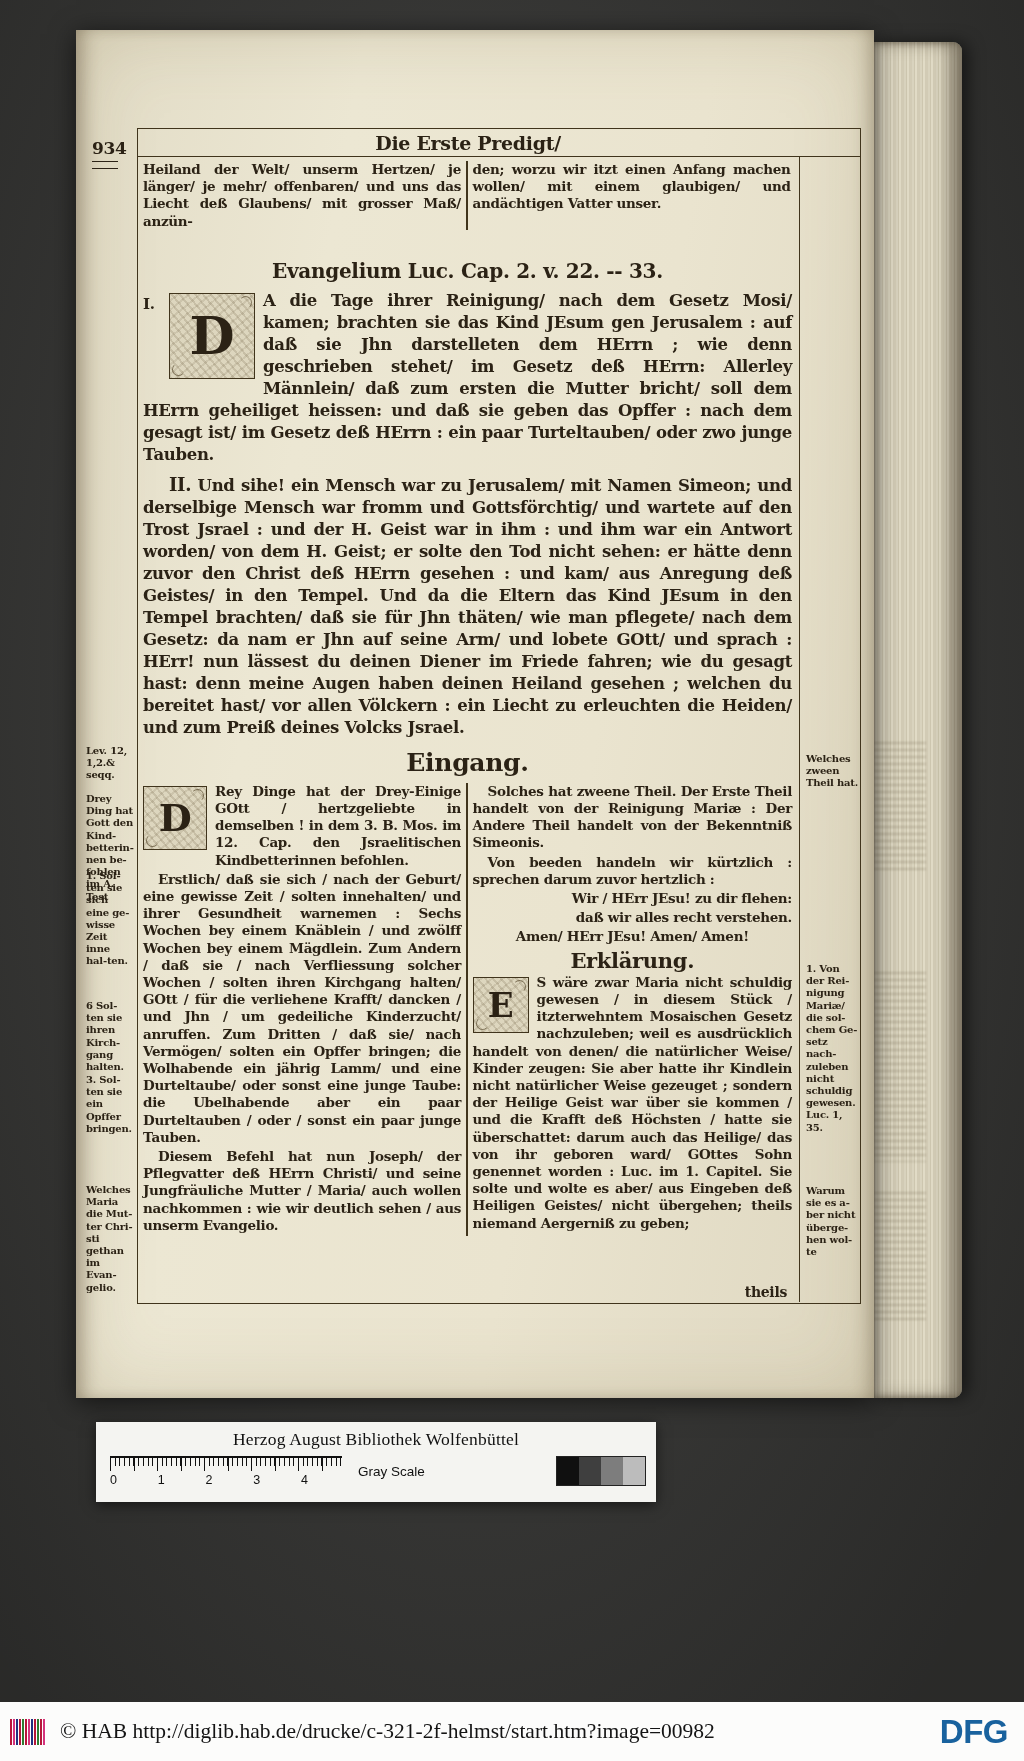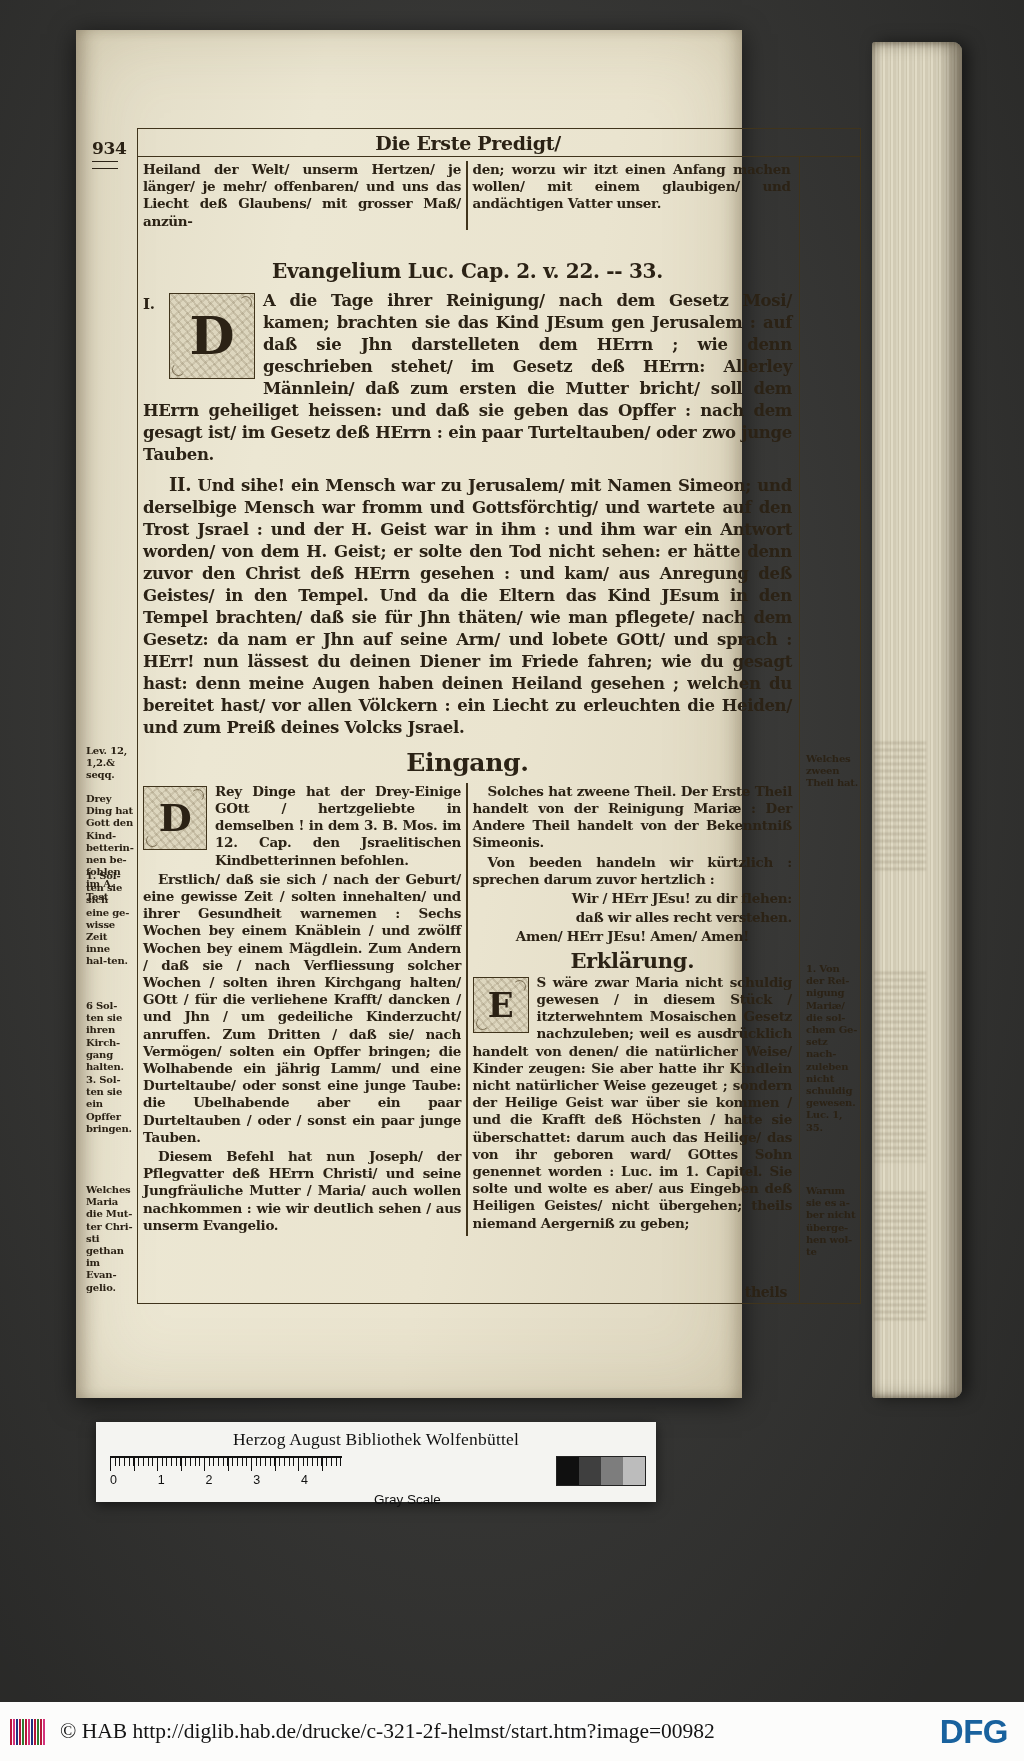--- a/index.html
+++ b/index.html
@@ -18,21 +18,21 @@
     box-shadow:inset -12px 0 16px rgba(40,30,15,.5), inset 3px 0 6px rgba(40,30,15,.4), 6px 0 16px rgba(0,0,0,.5);
   }
   .fe-smudge{
     position:absolute;left:2px;width:52px;
     background:repeating-linear-gradient(180deg, rgba(80,66,42,.30) 0 2px, rgba(0,0,0,0) 2px 7px);
     filter:blur(1.2px);opacity:.7;
   }
 
   
   .page{
-    position:absolute;left:76px;top:30px;width:666px;height:1368px;
+    position:absolute;left:76px;top:30px;width:798px;height:1368px;
     background:linear-gradient(100deg,#e2dcc6,#ece7d3 28%,#eae4cf 62%,#ded7c0);
     box-shadow:0 4px 24px rgba(0,0,0,.6),
       inset 0 0 80px rgba(125,105,60,.22),
       inset 14px 0 18px -8px rgba(60,45,25,.38),
       inset -12px 0 18px -8px rgba(60,45,25,.33);
     color:#2b2215;
   }
   .ink{color:#2b2215;font-weight:bold;letter-spacing:-0.3px;}
 
   .pageno{position:absolute;left:16px;top:108px;font-size:17px;font-weight:bold;}
@@ -99,21 +99,21 @@
     font-family:"Liberation Serif", serif;color:#111;}
   .calib-title{text-align:center;font-weight:normal;font-size:17.5px;padding-top:7px;letter-spacing:.2px;}
   .calib-row{position:relative;height:42px;margin-top:4px;}
   .ruler{position:absolute;left:14px;top:2px;width:232px;}
   .ruler-ticks{height:13px;border-top:2px solid #111;
     background:
       repeating-linear-gradient(90deg,#111 0 1px, transparent 1px 4.7px) top left / 100% 8px no-repeat,
       repeating-linear-gradient(90deg,#111 0 1.4px, transparent 1.4px 23.5px) top left / 100% 13px no-repeat;}
   .ruler-numbers{display:flex;width:198px;justify-content:space-between;
     font-family:"Liberation Sans",sans-serif;font-size:12.5px;margin-top:2px;}
-  .gs-label{position:absolute;left:278px;top:10px;font-family:"Liberation Sans",sans-serif;font-size:13.5px;margin-top:28px;}
+  .gs-label{position:absolute;left:262px;top:10px;font-family:"Liberation Sans",sans-serif;font-size:13.5px;}
   .patches{position:absolute;right:10px;top:2px;display:flex;border:1px solid #222;}
   .patch{width:22px;height:28px;}
   .patch-1{background:#101010;}.patch-2{background:#3f3f3f;}
   .patch-3{background:#7d7d7d;}.patch-4{background:#bcbcbc;}
 
   
   .footer{position:absolute;left:0;top:1702px;width:1024px;height:59px;
     background:#fcfcfb;display:flex;align-items:center;}
   .color-strip{width:36px;height:26px;margin-left:10px;
     background:repeating-linear-gradient(90deg,

